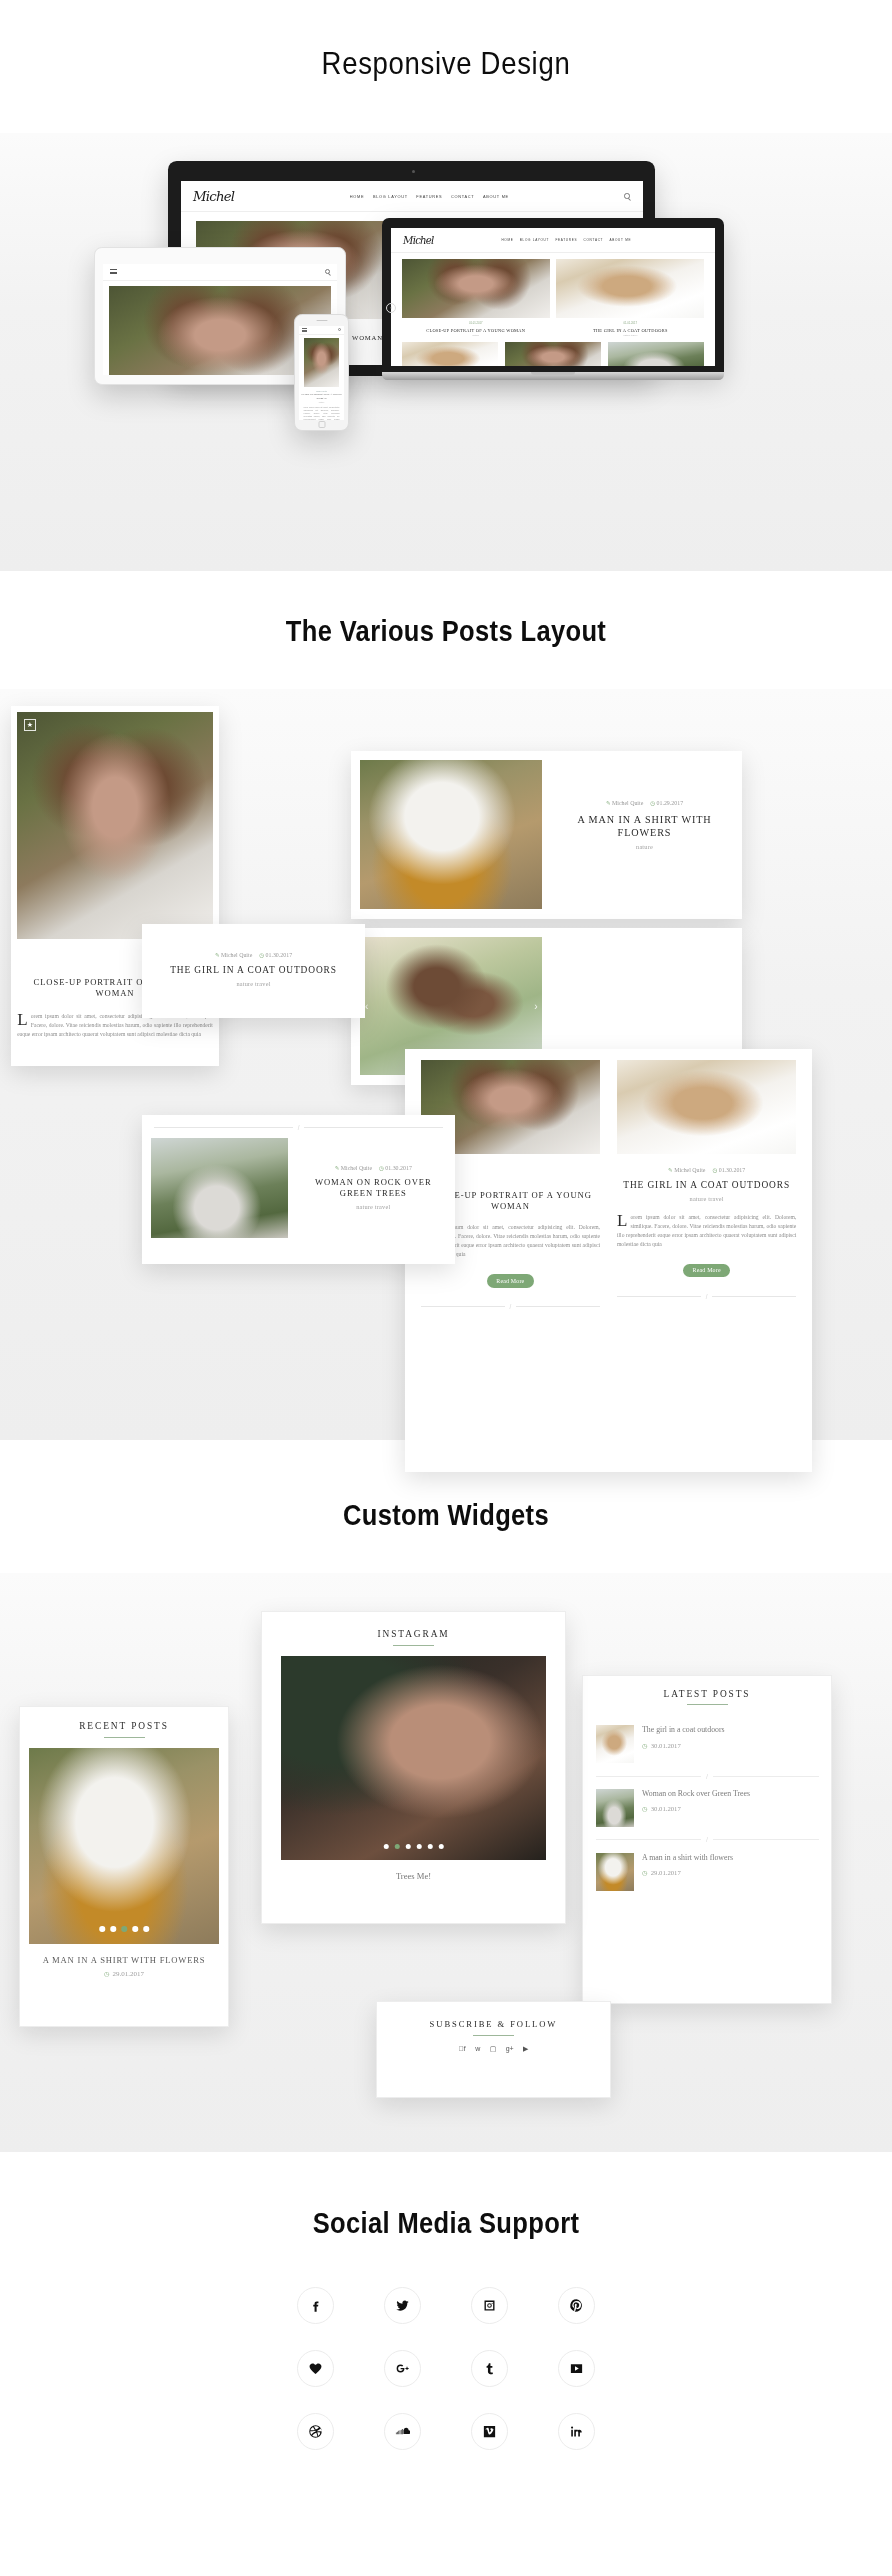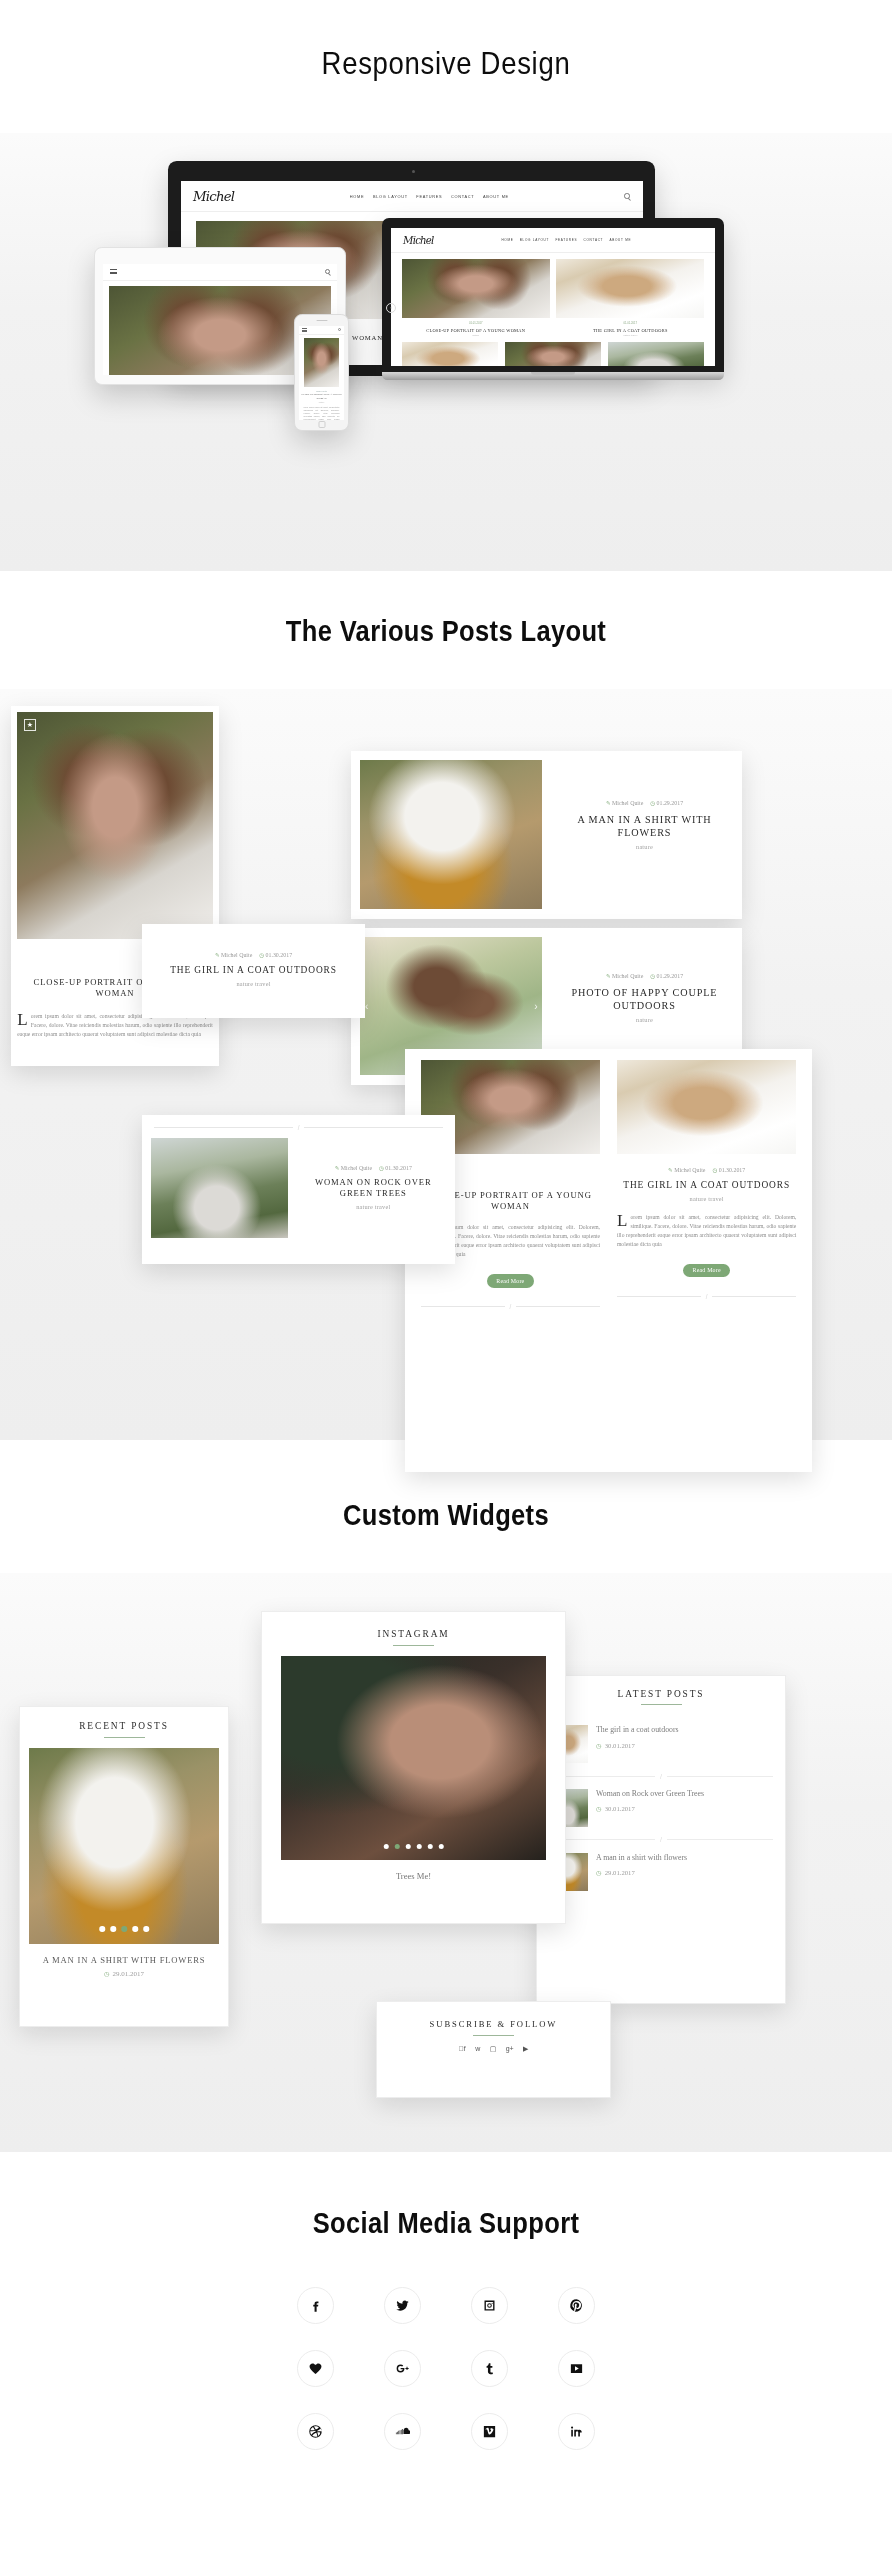--- a/index.html
+++ b/index.html
@@ -266,30 +266,20 @@
         </div>
       </div>
     </div>
 
     <div class="card" style="left:351px;top:928px;width:391px;height:157px;padding:9.4px">
       <div style="display:flex;gap:14px;height:100%">
         <div class="ph ph-couple" style="width:182px;height:138px;flex:none;position:relative">
           <div style="position:absolute;left:4.7px;top:50%;transform:translateY(-50%);color:#fff;font-size:10.2px;opacity:.85">‹</div>
           <div style="position:absolute;right:4.7px;top:50%;transform:translateY(-50%);color:#fff;font-size:10.2px;opacity:.85">›</div>
         </div>
-        <div style="flex:1;display:flex;flex-direction:column;justify-content:center;padding-bottom:17px">
-          <div class="post-meta">
-            <span><span class="ic">✎</span>
-              <span>Michel Quite</span></span>
-            <span><span class="ic">◷</span>
-              <span>01.29.2017</span></span>
-          </div>
-          <div class="post-title" style="font-size:10.2px;margin-top:7px">PHOTO OF HAPPY COUPLE OUTDOORS</div>
-          <div class="post-cats">nature</div>
-        </div>
       </div>
     </div>
 
     <div class="card" style="left:405px;top:1049px;width:407px;height:423px;padding:11px 15.7px">
       <div style="display:flex;gap:17px">
         <div style="flex:1">
           <div class="ph ph-grass" style="height:94px"></div>
           <div class="post-title" style="font-size:8.6px;margin-top:36px">CLOSE-UP PORTRAIT OF A YOUNG WOMAN</div>
           <div class="excerpt" style="margin-top:11px">
             <span class="dropcap">L</span>
@@ -350,21 +340,21 @@
       </div>
     </div>
   </div>
 
   <div class="sec-title" id="h-widgets">Custom Widgets</div>
 
   <div class="band" id="band3"></div>
 
   <div>
 
-    <div class="widget" style="left:536px;top:1675px;width:250px;height:329px">
+    <div class="widget" style="left:582px;top:1675px;width:250px;height:329px">
       <div class="widget-inner">
         <div class="w-title">LATEST POSTS</div>
         <div class="w-rule"></div>
 
         <div class="lp-item">
           <div class="ph ph-snow lp-thumb"></div>
           <div>
             <div class="lp-title">The girl in a coat outdoors</div>
             <div class="lp-date">
               <span class="clock">◷</span>

